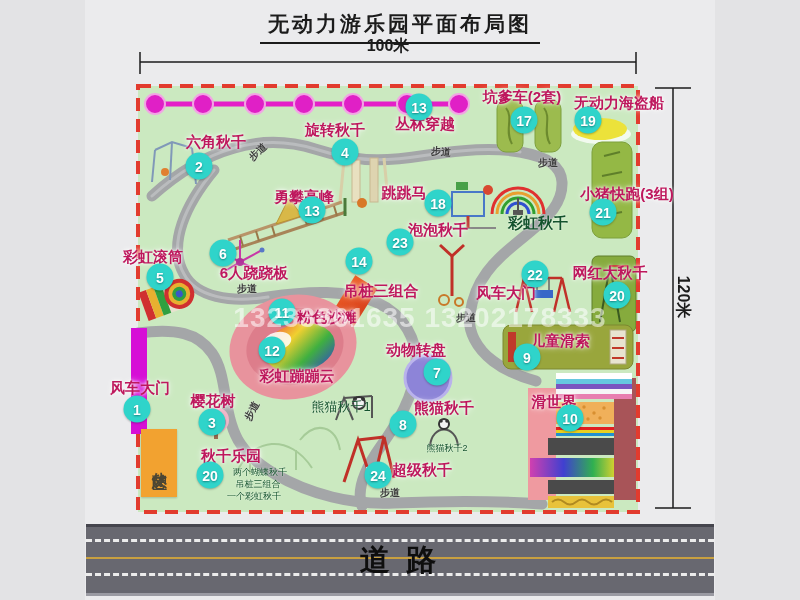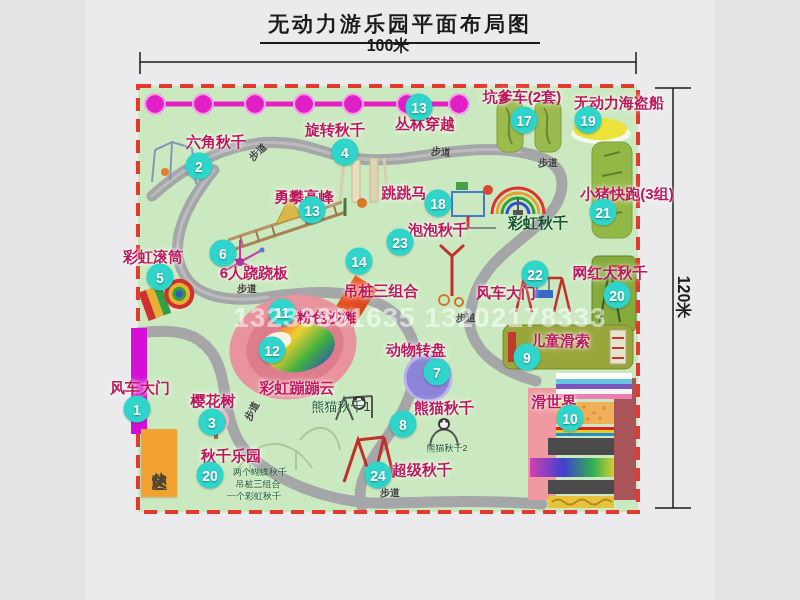--- a/index.html
+++ b/index.html
@@ -358,21 +358,21 @@
       <div class="item-label" style="left: 416px; top: 350px;">动物转盘</div>
       <div class="badge" style="left: 437px; top: 372px;">7</div>
       <div class="item-label" style="left: 444px; top: 408px;">熊猫秋千</div>
       <div class="badge" style="left: 403px; top: 424px;">8</div>
       <div class="item-label" style="left: 560px; top: 341px;">儿童滑索</div>
       <div class="badge" style="left: 527px; top: 357px;">9</div>
       <div class="item-label" style="left: 554px; top: 402px;">滑世界</div>
       <div class="badge" style="left: 570px; top: 418px;">10</div>
       <div class="item-label" style="left: 327px; top: 317px;">粉色沙滩</div>
       <div class="badge" style="left: 282px; top: 312px;">11</div>
-      <div class="item-label" style="left: 297px; top: 376px; margin-top: 12px;">彩虹蹦蹦云</div>
+      <div class="item-label" style="left: 297px; top: 376px;">彩虹蹦蹦云</div>
       <div class="badge" style="left: 272px; top: 350px;">12</div>
       <div class="item-label" style="left: 425px; top: 124px;">丛林穿越</div>
       <div class="badge" style="left: 419px; top: 107px;">13</div>
       <div class="item-label" style="left: 381px; top: 291px;">吊桩三组合</div>
       <div class="badge" style="left: 359px; top: 261px;">14</div>
       <div class="item-label" style="left: 304px; top: 187px; margin-top: 10px;">勇攀高峰</div>
       <div class="badge" style="left: 312px; top: 210px;">13</div>
       <div class="item-label" style="left: 231px; top: 456px;">秋千乐园</div>
       <div class="badge" style="left: 210px; top: 475px;">20</div>
       <div class="item-label" style="left: 522px; top: 97px;">坑爹车(2套)</div>
@@ -401,14 +401,20 @@
       <div class="pathlabel" style="left: 441px; top: 152px; transform: translate(-50%, -50%) rotate(5deg);">步道</div>
       <div class="pathlabel" style="left: 548px; top: 163px; transform: translate(-50%, -50%) rotate(0deg);">步道</div>
       <div class="pathlabel" style="left: 247px; top: 289px; transform: translate(-50%, -50%) rotate(0deg);">步道</div>
       <div class="pathlabel" style="left: 466px; top: 318px; transform: translate(-50%, -50%) rotate(0deg);">步道</div>
       <div class="pathlabel" style="left: 252px; top: 411px; transform: translate(-50%, -50%) rotate(-62deg);">步道</div>
       <div class="pathlabel" style="left: 390px; top: 493px; transform: translate(-50%, -50%) rotate(0deg);">步道</div>
     </div>
 
   <div id="wm-phone">13233861635 13202178333</div>
 
+  <div id="road">
+    <div class="road-dash" id="road-dash-top"></div>
+    <div id="road-center"></div>
+    <div class="road-dash" id="road-dash-bottom"></div>
+    <div id="road-label">道   路</div>
+  </div>
 
 </div>
 
 </body></html>

